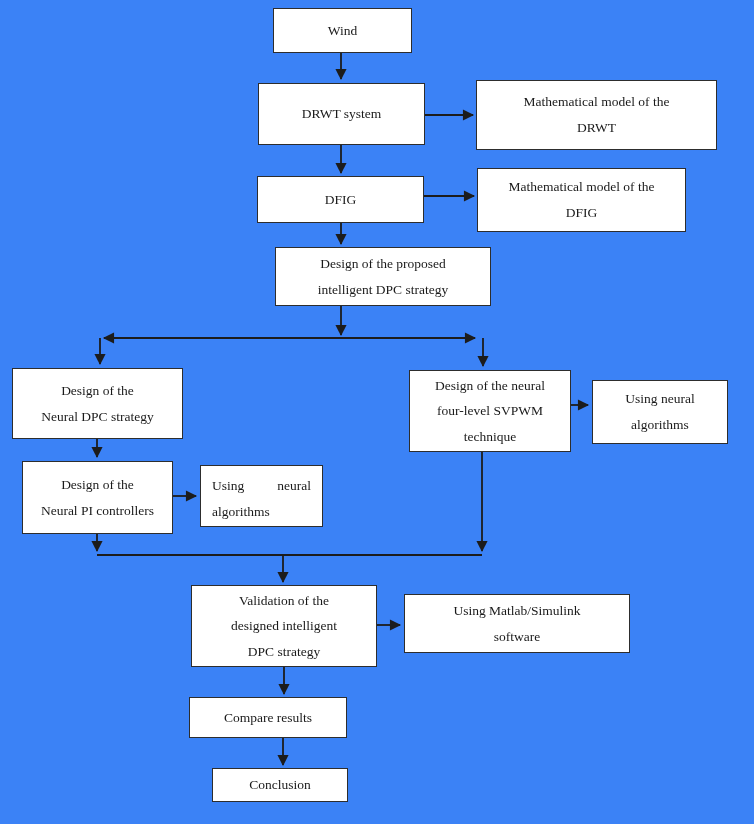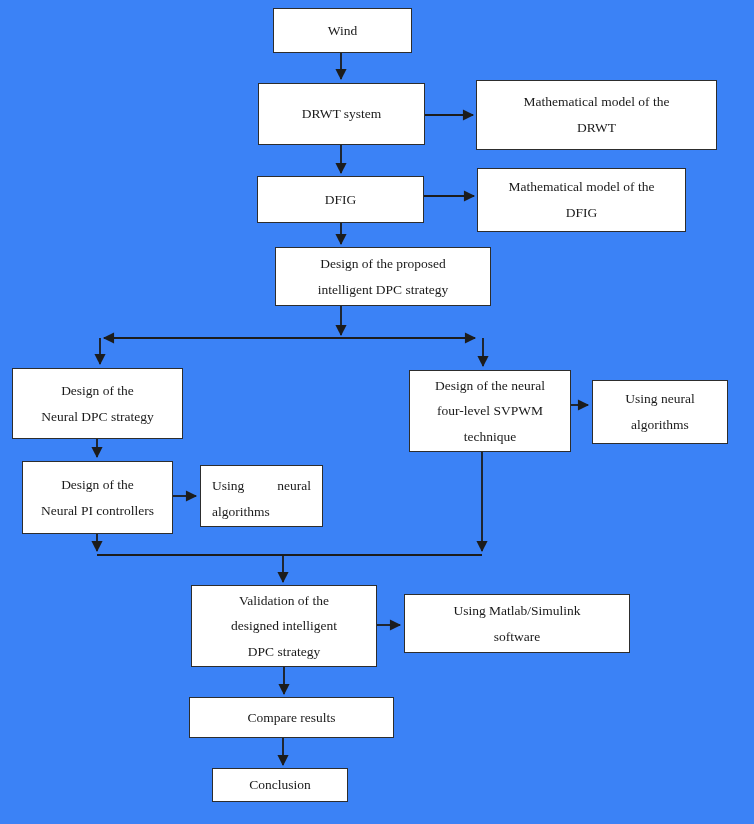--- a/index.html
+++ b/index.html
@@ -32,21 +32,21 @@
   #n-proposed    {left:233px;top:247px;width:216px;height:59px;margin-left:42px;}
   #n-neural-dpc  {left:12px; top:368px;width:171px;height:71px;}
   #n-svpwm       {left:402px;top:370px;width:162px;height:82px;margin-left:7px;}
   #n-unr         {left:592px;top:380px;width:136px;height:64px;}
   #n-neural-pi   {left:22px; top:461px;width:151px;height:73px;}
   #n-unl         {left:200px;top:465px;width:123px;height:62px;
                   display:block;white-space:normal;text-align:justify;
                   padding:7px 11px 0 11px;}
   #n-validation  {left:191px;top:585px;width:186px;height:82px;text-align:center;}
   #n-matlab      {left:404px;top:594px;width:226px;height:59px;}
-  #n-compare     {left:189px;top:697px;width:205px;height:41px;}
+  #n-compare     {left:189px;top:697px;width:158px;height:41px;}
   #n-conclusion  {left:212px;top:768px;width:136px;height:34px;text-align:right;}
   .edge{stroke:#1c1c1c;stroke-width:1.8;fill:none;}
 </style>
 </head>
 <body>
 
 <div class="canvas">
 
   <svg class="edges" width="754" height="824" viewBox="0 0 754 824" xmlns="http://www.w3.org/2000/svg">
     <defs>

